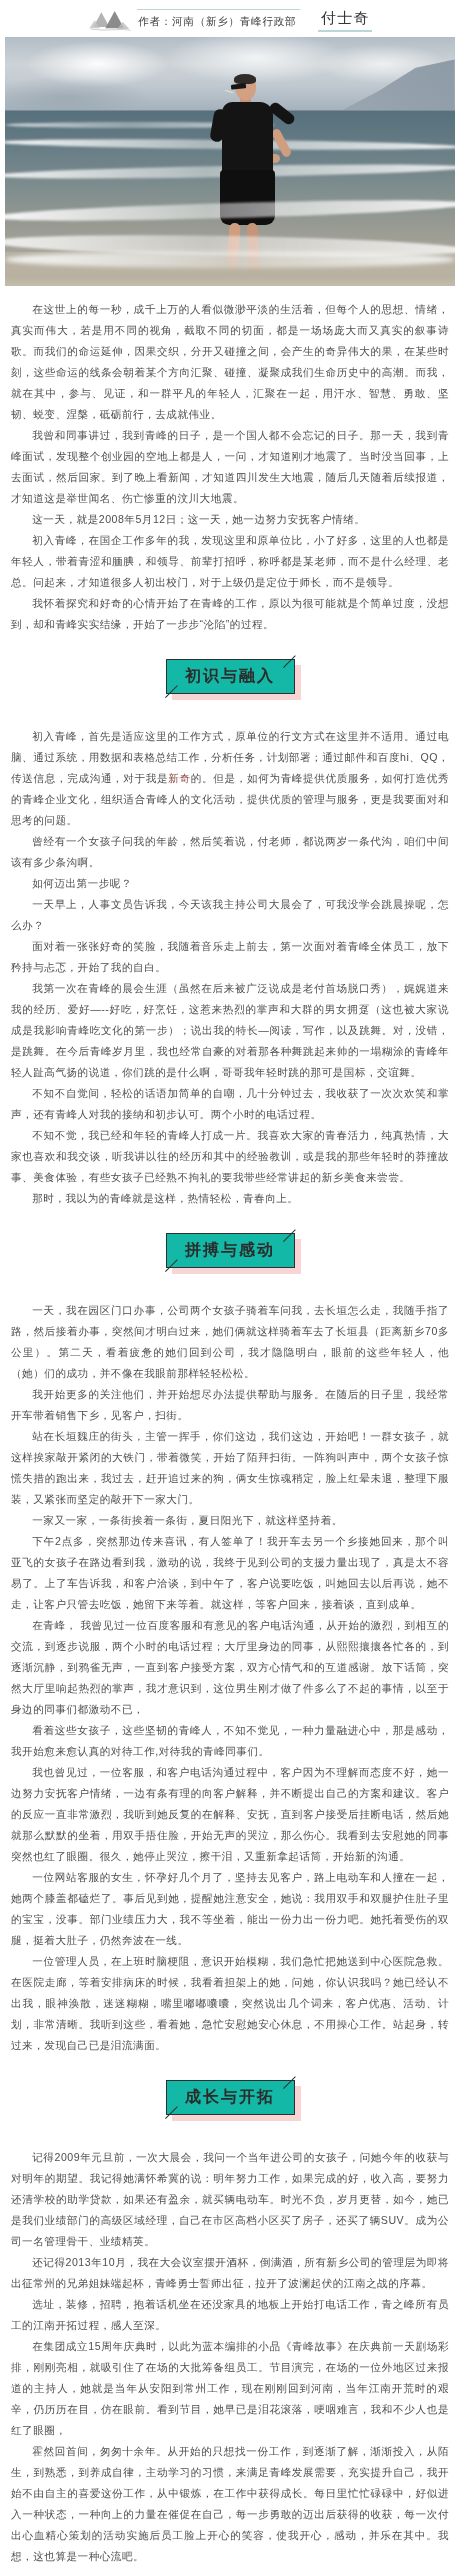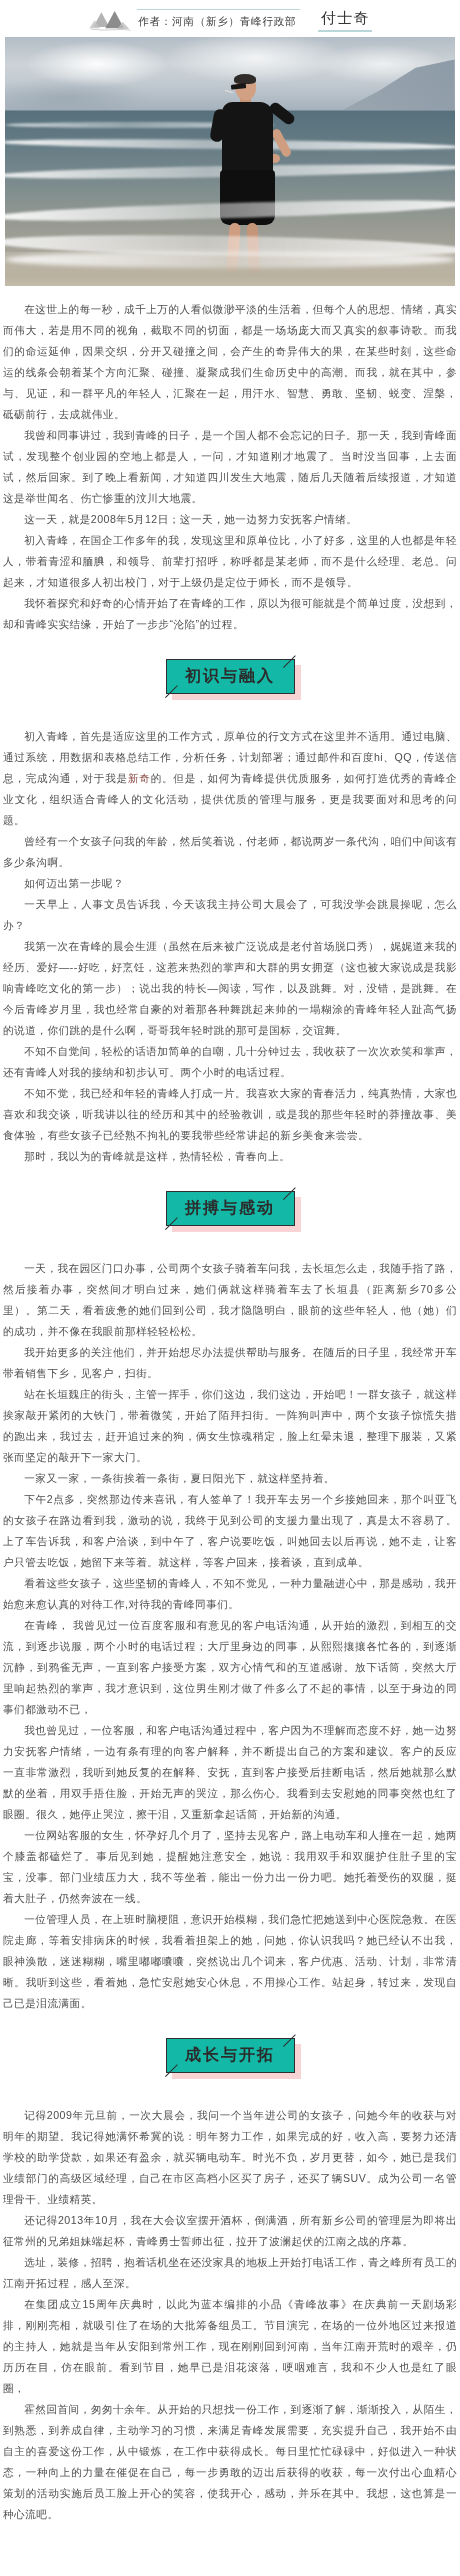--- a/index.html
+++ b/index.html
@@ -67,21 +67,21 @@
   .arm-l{position:absolute;left:9.2px;top:34px;width:13.2px;height:33px;background:#141414;border-radius:6.6px;transform:rotate(10deg);}
   .arm-r-up{position:absolute;left:65px;top:33px;width:28px;height:11.2px;background:#141414;border-radius:5.3px;transform:rotate(38deg);}
   .arm-r-fore{position:absolute;left:74px;top:53px;width:8.6px;height:30px;background:#cf9e81;border-radius:4.6px;transform:rotate(-28deg);}
   .hand-r{position:absolute;left:66px;top:79px;width:10.6px;height:9.2px;background:#cf9e81;border-radius:50%;}
   .shorts{position:absolute;left:16.5px;top:95px;width:55px;height:55px;background:#0f0f0f;border-radius:4px 4px 9.2px 9.2px;}
   .leg-l{position:absolute;left:25px;top:148px;width:11.2px;height:50px;background:#cf9e81;border-radius:5.3px;transform:rotate(4deg);}
   .leg-r{position:absolute;left:45px;top:148px;width:11.2px;height:59px;background:#c5957a;border-radius:5.3px;transform:rotate(-3deg);}
   
   .article{padding:13.2px 0 0;}
   .article p{
-    margin:0;padding:0 3px;
+    margin:0;padding:0 11px;
     font-size:10.6px;line-height:21px;
     letter-spacing:0.5px;
     text-align:justify;text-indent:2em;color:#4e4e4e;
   }
   .hl{color:#8d4b45;}
   .sec-box{
     position:relative;width:max-content;margin:24px auto 32px;
     border:1.3px solid #2f2f2f;background:#14b8a6;
     padding:6px 18.5px;
     font-size:16px;font-weight:bold;color:#2b2b2b;letter-spacing:2px;
@@ -153,36 +153,37 @@
   <p>我怀着探究和好奇的心情开始了在青峰的工作，原以为很可能就是个简单过度，没想到，却和青峰实实结缘，开始了一步步“沦陷”的过程。</p>
 
   <div class="sec-box">
     <span>初识与融入</span>
   </div>
 
   <p><span>初入青峰，首先是适应这里的工作方式，原单位的行文方式在这里并不适用。通过电脑、通过系统，用数据和表格总结工作，分析任务，计划部署；通过邮件和百度hi、QQ，传送信息，完成沟通，对于我是</span><span class="hl">新奇</span><span>的。但是，如何为青峰提供优质服务，如何打造优秀的青峰企业文化，组织适合青峰人的文化活动，提供优质的管理与服务，更是我要面对和思考的问题。</span></p>
   <p>曾经有一个女孩子问我的年龄，然后笑着说，付老师，都说两岁一条代沟，咱们中间该有多少条沟啊。</p>
   <p>如何迈出第一步呢？</p>
   <p>一天早上，人事文员告诉我，今天该我主持公司大晨会了，可我没学会跳晨操呢，怎么办？</p>
+  <p>面对着一张张好奇的笑脸，我随着音乐走上前去，第一次面对着青峰全体员工，放下矜持与忐忑，开始了我的自白。</p>
   <p>我第一次在青峰的晨会生涯（虽然在后来被广泛说成是老付首场脱口秀），娓娓道来我的经历、爱好—--好吃，好烹饪，这惹来热烈的掌声和大群的男女拥趸（这也被大家说成是我影响青峰吃文化的第一步）；说出我的特长—阅读，写作，以及跳舞。对，没错，是跳舞。在今后青峰岁月里，我也经常自豪的对着那各种舞跳起来帅的一塌糊涂的青峰年轻人趾高气扬的说道，你们跳的是什么啊，哥哥我年轻时跳的那可是国标，交谊舞。</p>
   <p>不知不自觉间，轻松的话语加简单的自嘲，几十分钟过去，我收获了一次次欢笑和掌声，还有青峰人对我的接纳和初步认可。两个小时的电话过程。</p>
   <p>不知不觉，我已经和年轻的青峰人打成一片。我喜欢大家的青春活力，纯真热情，大家也喜欢和我交谈，听我讲以往的经历和其中的经验教训，或是我的那些年轻时的莽撞故事、美食体验，有些女孩子已经熟不拘礼的要我带些经常讲起的新乡美食来尝尝。</p>
   <p>那时，我以为的青峰就是这样，热情轻松，青春向上。</p>
 
   <div class="sec-box">
     <span>拼搏与感动</span>
   </div>
 
   <p>一天，我在园区门口办事，公司两个女孩子骑着车问我，去长垣怎么走，我随手指了路，然后接着办事，突然间才明白过来，她们俩就这样骑着车去了长垣县（距离新乡70多公里）。第二天，看着疲惫的她们回到公司，我才隐隐明白，眼前的这些年轻人，他（她）们的成功，并不像在我眼前那样轻轻松松。</p>
   <p>我开始更多的关注他们，并开始想尽办法提供帮助与服务。在随后的日子里，我经常开车带着销售下乡，见客户，扫街。</p>
   <p>站在长垣魏庄的街头，主管一挥手，你们这边，我们这边，开始吧！一群女孩子，就这样挨家敲开紧闭的大铁门，带着微笑，开始了陌拜扫街。一阵狗叫声中，两个女孩子惊慌失措的跑出来，我过去，赶开追过来的狗，俩女生惊魂稍定，脸上红晕未退，整理下服装，又紧张而坚定的敲开下一家大门。</p>
   <p>一家又一家，一条街挨着一条街，夏日阳光下，就这样坚持着。</p>
   <p>下午2点多，突然那边传来喜讯，有人签单了！我开车去另一个乡接她回来，那个叫亚飞的女孩子在路边看到我，激动的说，我终于见到公司的支援力量出现了，真是太不容易了。上了车告诉我，和客户洽谈，到中午了，客户说要吃饭，叫她回去以后再说，她不走，让客户只管去吃饭，她留下来等着。就这样，等客户回来，接着谈，直到成单。</p>
+  <p>在青峰， 我曾见过一位百度客服和有意见的客户电话沟通，从开始的激烈，到相互的交流，到逐步说服，两个小时的电话过程；大厅里身边的同事，从熙熙攘攘各忙各的，到逐渐沉静，到鸦雀无声，一直到客户接受方案，双方心情气和的互道感谢。放下话筒，突然大厅里响起热烈的掌声，我才意识到，这位男生刚才做了件多么了不起的事情，以至于身边的同事们都激动不已，</p>
   <p>看着这些女孩子，这些坚韧的青峰人，不知不觉见，一种力量融进心中，那是感动，我开始愈来愈认真的对待工作,对待我的青峰同事们。</p>
-  <p>在青峰， 我曾见过一位百度客服和有意见的客户电话沟通，从开始的激烈，到相互的交流，到逐步说服，两个小时的电话过程；大厅里身边的同事，从熙熙攘攘各忙各的，到逐渐沉静，到鸦雀无声，一直到客户接受方案，双方心情气和的互道感谢。放下话筒，突然大厅里响起热烈的掌声，我才意识到，这位男生刚才做了件多么了不起的事情，以至于身边的同事们都激动不已，</p>
   <p>我也曾见过，一位客服，和客户电话沟通过程中，客户因为不理解而态度不好，她一边努力安抚客户情绪，一边有条有理的向客户解释，并不断提出自己的方案和建议。客户的反应一直非常激烈，我听到她反复的在解释、安抚，直到客户接受后挂断电话，然后她就那么默默的坐着，用双手捂住脸，开始无声的哭泣，那么伤心。我看到去安慰她的同事突然也红了眼圈。很久，她停止哭泣，擦干泪，又重新拿起话筒，开始新的沟通。</p>
   <p>一位网站客服的女生，怀孕好几个月了，坚持去见客户，路上电动车和人撞在一起，她两个膝盖都磕烂了。事后见到她，提醒她注意安全，她说：我用双手和双腿护住肚子里的宝宝，没事。部门业绩压力大，我不等坐着，能出一份力出一份力吧。她托着受伤的双腿，挺着大肚子，仍然奔波在一线。</p>
   <p>一位管理人员，在上班时脑梗阻，意识开始模糊，我们急忙把她送到中心医院急救。在医院走廊，等着安排病床的时候，我看着担架上的她，问她，你认识我吗？她已经认不出我，眼神涣散，迷迷糊糊，嘴里嘟嘟囔囔，突然说出几个词来，客户优惠、活动、计划，非常清晰。我听到这些，看着她，急忙安慰她安心休息，不用操心工作。站起身，转过来，发现自己已是泪流满面。</p>
 
   <div class="sec-box">
     <span>成长与开拓</span>
   </div>
 
   <p>记得2009年元旦前，一次大晨会，我问一个当年进公司的女孩子，问她今年的收获与对明年的期望。我记得她满怀希冀的说：明年努力工作，如果完成的好，收入高，要努力还清学校的助学贷款，如果还有盈余，就买辆电动车。时光不负，岁月更替，如今，她已是我们业绩部门的高级区域经理，自己在市区高档小区买了房子，还买了辆SUV。成为公司一名管理骨干、业绩精英。</p>
   <p>还记得2013年10月，我在大会议室摆开酒杯，倒满酒，所有新乡公司的管理层为即将出征常州的兄弟姐妹端起杯，青峰勇士誓师出征，拉开了波澜起伏的江南之战的序幕。</p>

